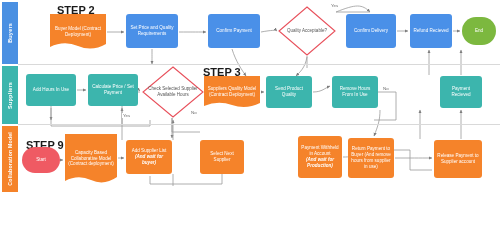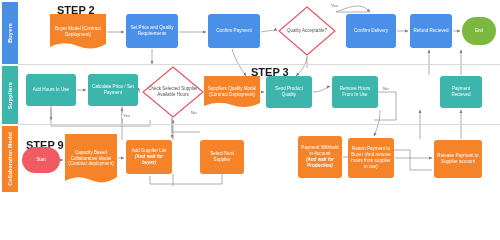--- a/index.html
+++ b/index.html
@@ -162,21 +162,21 @@
   </div>
   <div class="lane-sep" style="top:124px;"></div>
 
   <div class="lane-band" style="top:126px;height:66px;"></div>
   <div class="lane-header" style="top:126px;height:66px;background:#f5832a;font-size:5.2px;">
     <span>Collaboration Model</span>
   </div>
 
   <div class="step-title" style="left:26px;top:139px;">STEP 9</div>
   <div class="step-title" style="left:57px;top:4px;">STEP 2</div>
-  <div class="step-title" style="left:203px;top:66px;margin-left:48px;">STEP 3</div>
+  <div class="step-title" style="left:203px;top:66px;">STEP 3</div>
 
   <div class="doc-wrap" style="left:50px;top:14px;width:56px;height:38px;">
     <svg width="56" height="38" viewBox="0 0 56 38">
       <path d="M0,0 H56 V30 Q42,38 28,32 Q14,26 0,33 Z" fill="#f5832a"></path>
     </svg>
     <div class="doc-label">Buyer Model (Contract Deployment)</div>
   </div>
 
   <div class="node rect" style="left:126px;top:14px;width:52px;height:34px;background:#4a90e8;">
     <span>Set Price and Quality Requirements</span>

